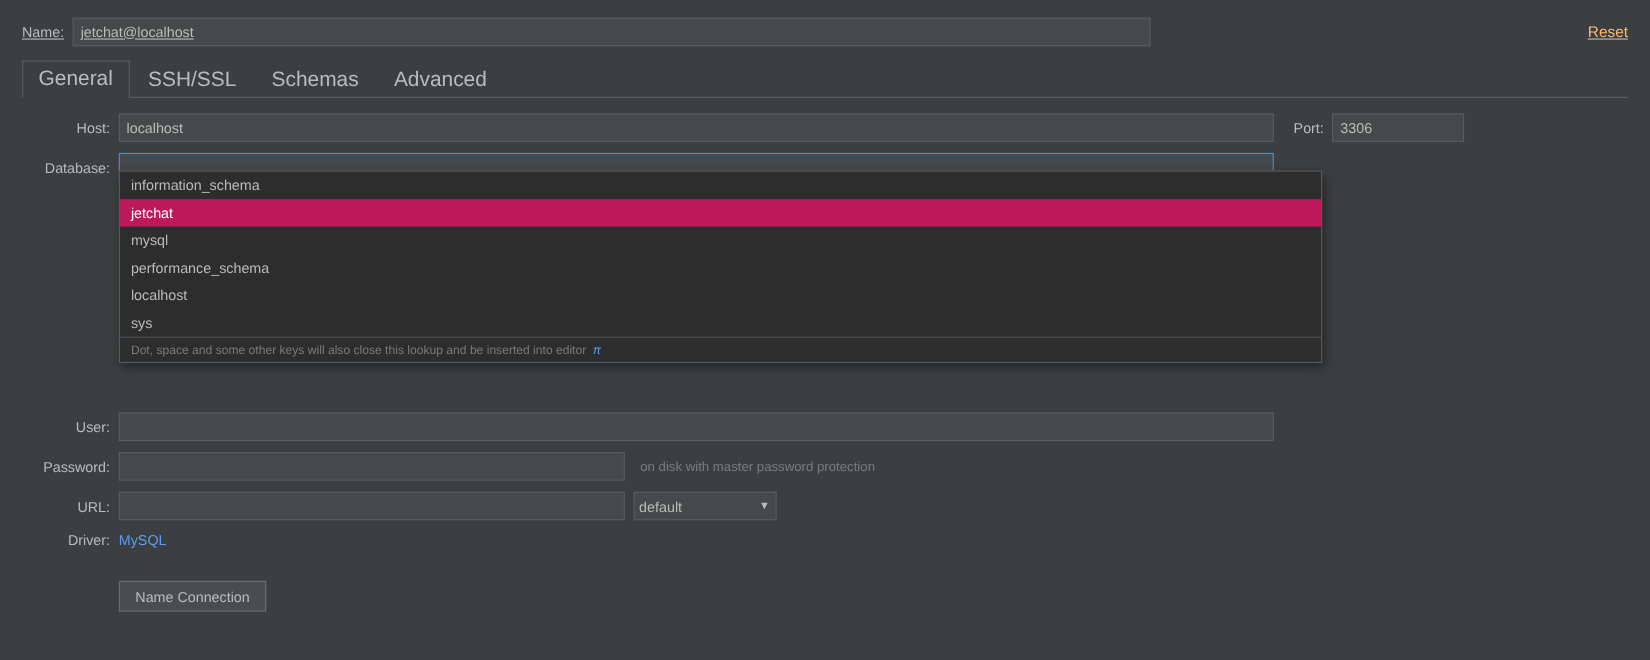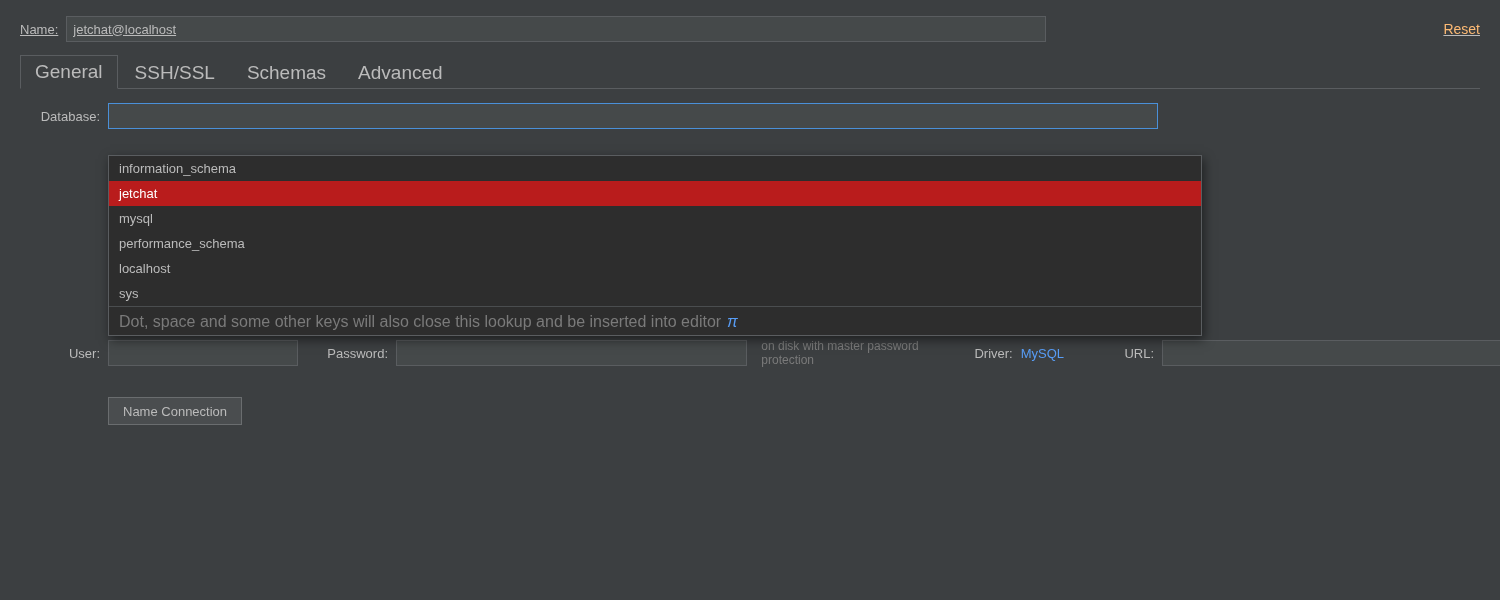--- a/index.html
+++ b/index.html
@@ -145,28 +145,28 @@
       box-shadow: 2px 4px 10px rgba(0,0,0,0.5);
     }
 
     .dropdown-item {
       padding: 5px 10px;
       font-size: 13px;
       color: #bbbbbb;
       cursor: pointer;
     }
     .dropdown-item.selected {
-      background: #b91c1c;
+      background: #be185d;
       color: #ffffff;
       font-weight: 500;
     }
 
     .dropdown-footer {
       padding: 6px 10px 4px;
-      font-size: 16px;
+      font-size: 11px;
       color: #7a7a7a;
       display: flex;
       align-items: center;
       gap: 6px;
       border-top: 1px solid #4a4d4f;
     }
     .pi-symbol {
       color: #589df6;
       font-style: italic;
     }
@@ -183,21 +183,21 @@
       color: #bbbbbb;
       font-size: 13px;
       padding: 5px 14px;
       cursor: pointer;
       height: 28px;
     }
 
     
     .form-rows-lower {
       display: flex;
-      flex-direction: row;
+      flex-direction: column;
       gap: 10px;
       margin-top: 200px;
     }
 
     .user-row, .password-row, .url-row, .driver-row {
       display: flex;
       align-items: center;
       gap: 8px;
     }
 
@@ -263,20 +263,26 @@
     <div class="tab">
       <span>Schemas</span>
     </div>
     <div class="tab">
       <span>Advanced</span>
     </div>
   </div>
 
   <div class="form-area">
 
+    <div class="form-row">
+      <span class="field-label">Host:</span>
+      <input class="text-input host-input" type="text" value="localhost" style="">
+      <span class="port-label">Port:</span>
+      <input class="text-input port-input" type="text" value="3306" style="">
+    </div>
 
     <div class="form-row">
       <span class="field-label">Database:</span>
       <input class="text-input database-input" type="text" value="" style="">
     </div>
 
     <div class="dropdown-container">
       <div class="dropdown-item">
         <span>information_schema</span>
       </div>
@@ -307,38 +313,38 @@
         <span class="field-label">User:</span>
         <input class="text-input host-input" type="text" value="" style="">
       </div>
 
       <div class="form-row password-row">
         <span class="field-label">Password:</span>
         <input class="text-input" style="width: 460px;" type="password" value="">
         <span class="password-note">
           <span>on disk with master password protection</span>
         </span>
-      </div>
-
-      <div class="form-row driver-row">
-        <span class="field-label">Driver:</span>
-        <a href="#" class="driver-link">MySQL</a>
       </div>
 
       <div class="form-row url-row">
         <span class="field-label">URL:</span>
         <input class="text-input url-input" type="text" value="" style="">
         <div class="url-select-wrapper">
           <select class="url-select">
             <option>default</option>
           </select>
           <span></span>
         </div>
       </div>
 
+      <div class="form-row driver-row">
+        <span class="field-label">Driver:</span>
+        <a href="#" class="driver-link">MySQL</a>
+      </div>
+
     </div>
 
     <div class="test-connection-row">
       <button class="test-connection-btn">Name Connection</button>
     </div>
 
   </div>
 
 </div>
 

